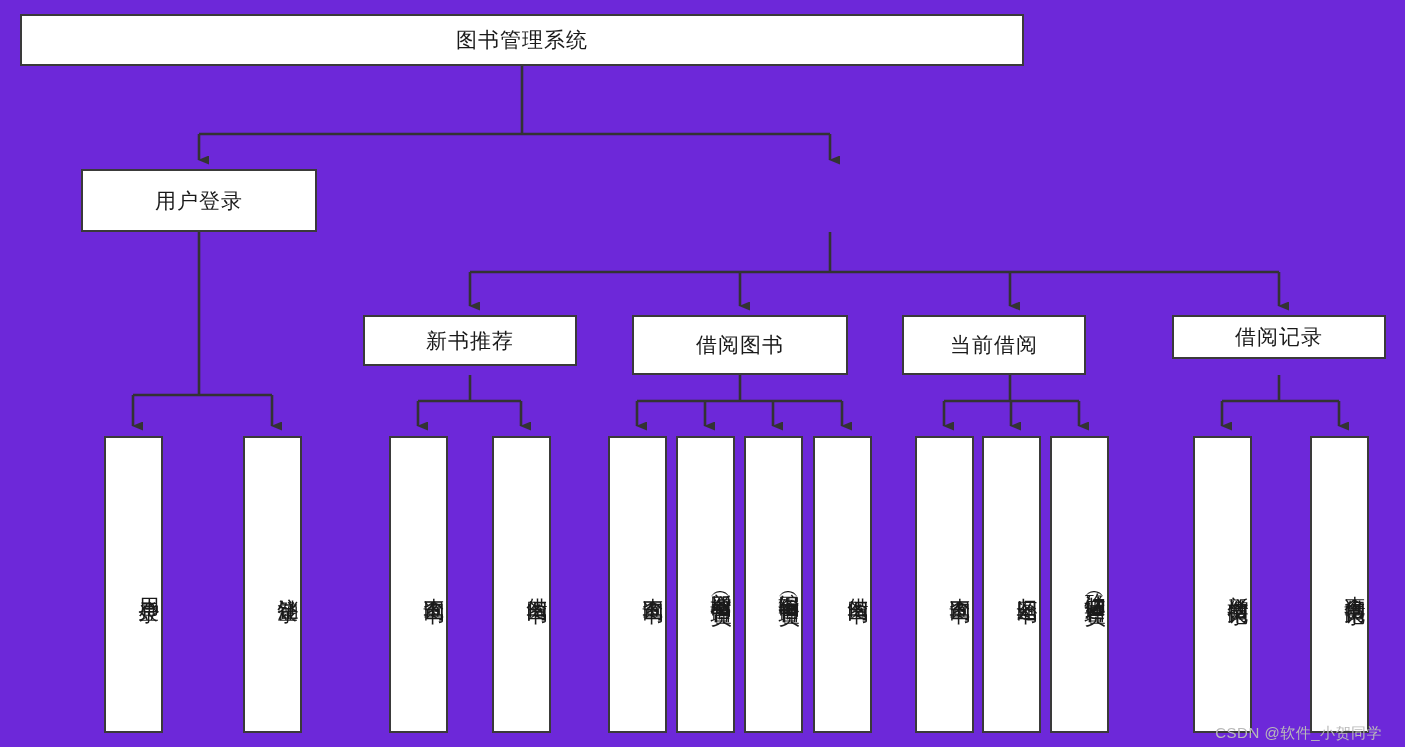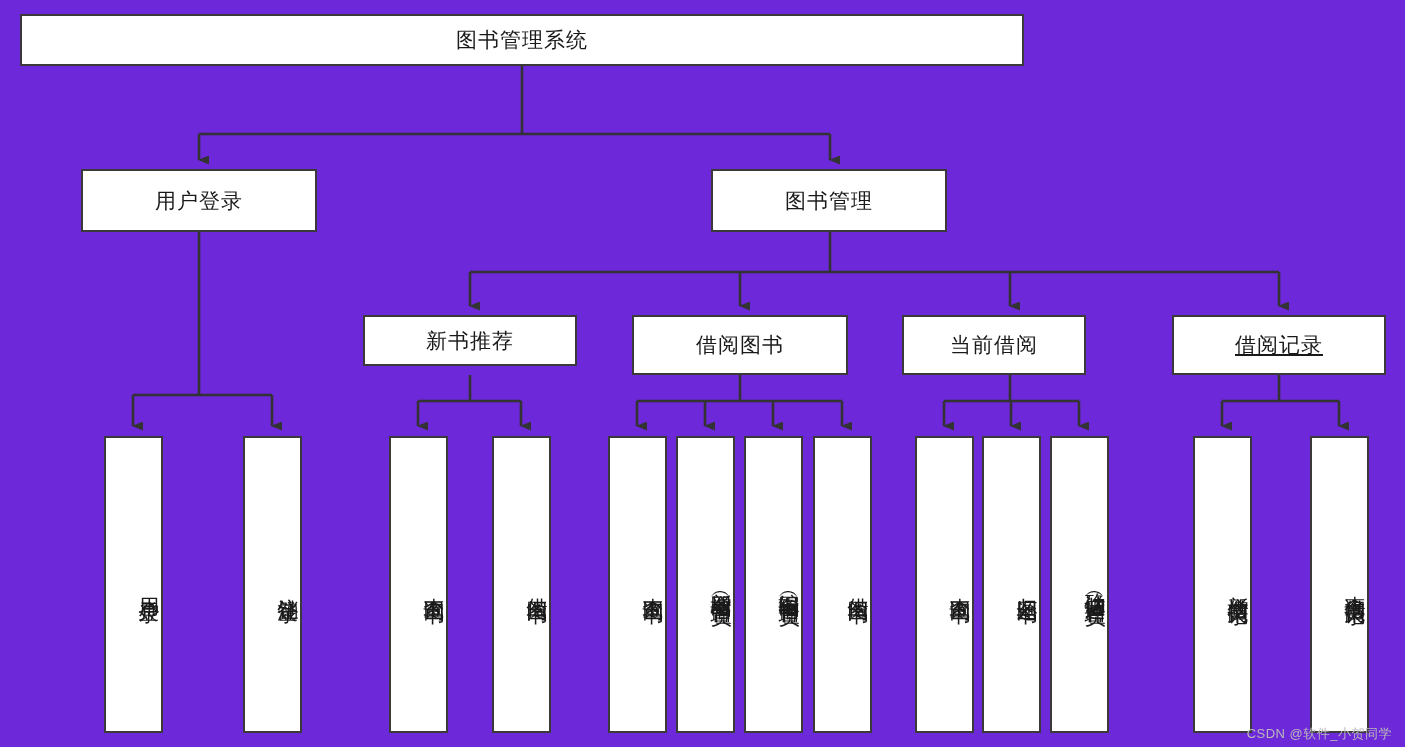--- a/index.html
+++ b/index.html
@@ -54,23 +54,23 @@
     writing-mode: vertical-rl;
     text-orientation: upright;
     white-space: nowrap;
   }
   .node-label {
     display: block;
     white-space: nowrap;
   }
   #watermark {
     position: absolute;
-    right: 13px;
+    right: 23px;
     bottom: 4px;
-    font-size: 13px;
+    font-size: 15px;
     color: #b9b9b9;
     letter-spacing: 0.5px;
     white-space: nowrap;
     margin-left: 48px;
   }
 </style>
 </head>
 <body>
 
 <div id="diagram-root">
@@ -125,34 +125,31 @@
     </g>
   </svg>
 
   <div class="node horizontal" style="left:20px; top:14px; width:1004px; height:52px;">
     <span class="node-label">图书管理系统</span>
   </div>
 
   <div class="node horizontal" style="left:81px; top:169px; width:236px; height:63px;">
     <span class="node-label">用户登录</span>
   </div>
-  <div class="node horizontal" style="left:711px; top:169px; width:236px; height:63px;">
-    <span class="node-label">图书管理</span>
-  </div>
 
   <div class="node horizontal" style="left:363px; top:315px; width:214px; height:51px;">
     <span class="node-label">新书推荐</span>
   </div>
   <div class="node horizontal" style="left:632px; top:315px; width:216px; height:60px;">
     <span class="node-label">借阅图书</span>
   </div>
   <div class="node horizontal" style="left:902px; top:315px; width:184px; height:60px;">
     <span class="node-label">当前借阅</span>
   </div>
-  <div class="node horizontal" style="left:1172px; top:315px; width:214px; height:60px;text-decoration:underline;">
+  <div class="node horizontal" style="left:1172px; top:315px; width:214px; height:44px;">
     <span class="node-label">借阅记录</span>
   </div>
 
   <div class="node vertical" style="left:104px; top:436px; width:59px; height:297px;">
     <span class="node-label">用户登录</span>
   </div>
   <div class="node vertical" style="left:243px; top:436px; width:59px; height:297px;">
     <span class="node-label">注销登录</span>
   </div>
 

